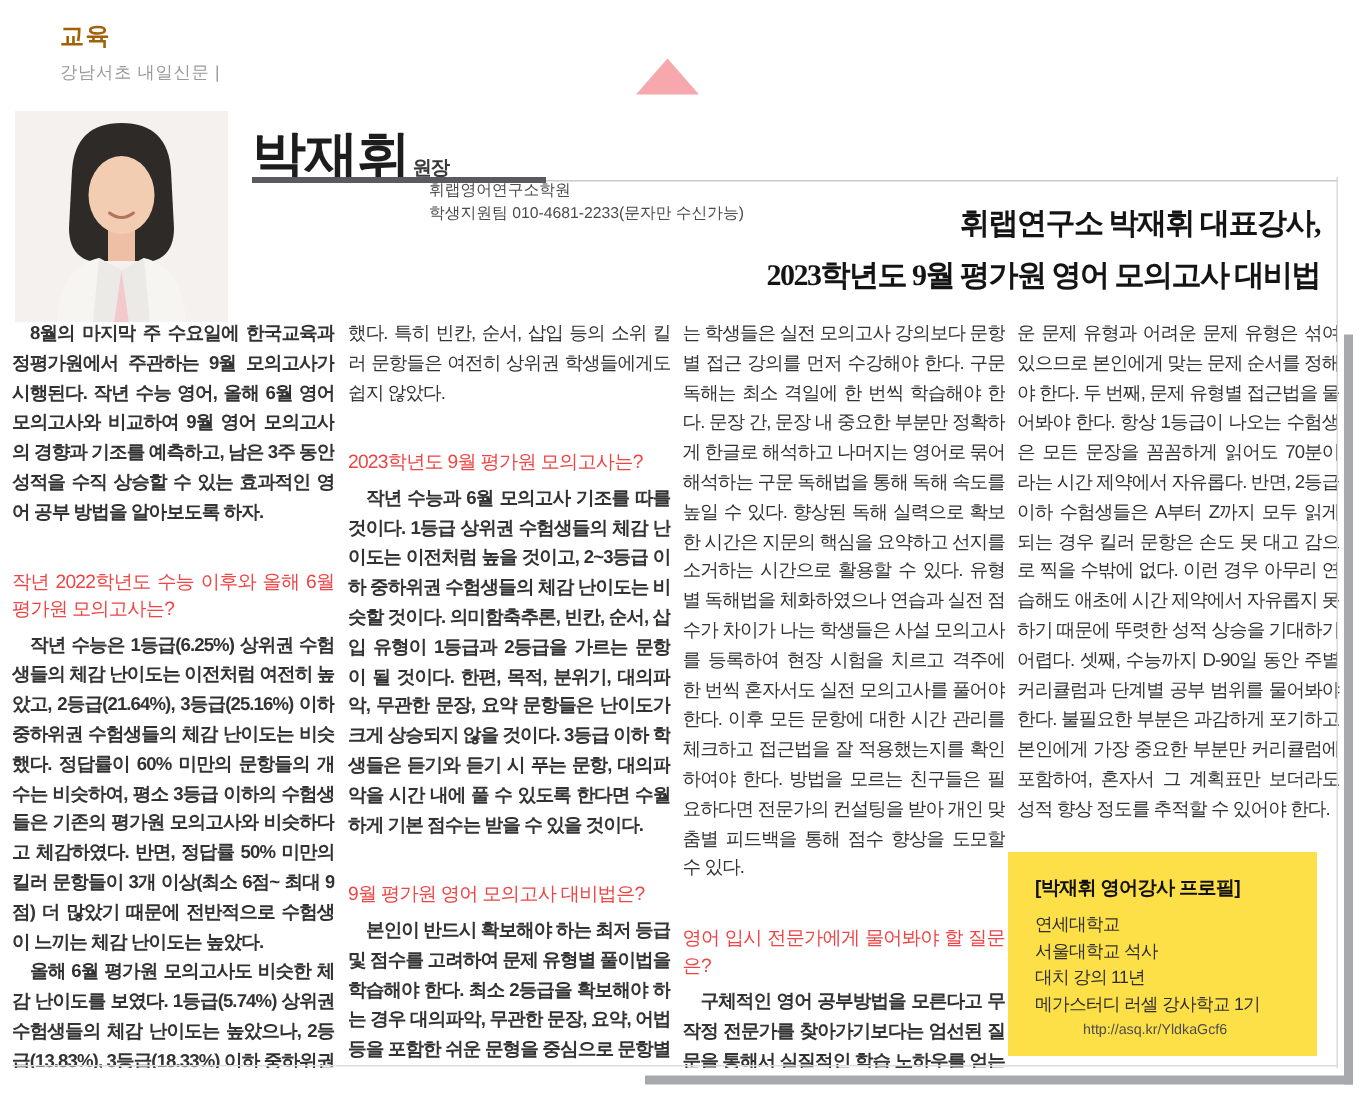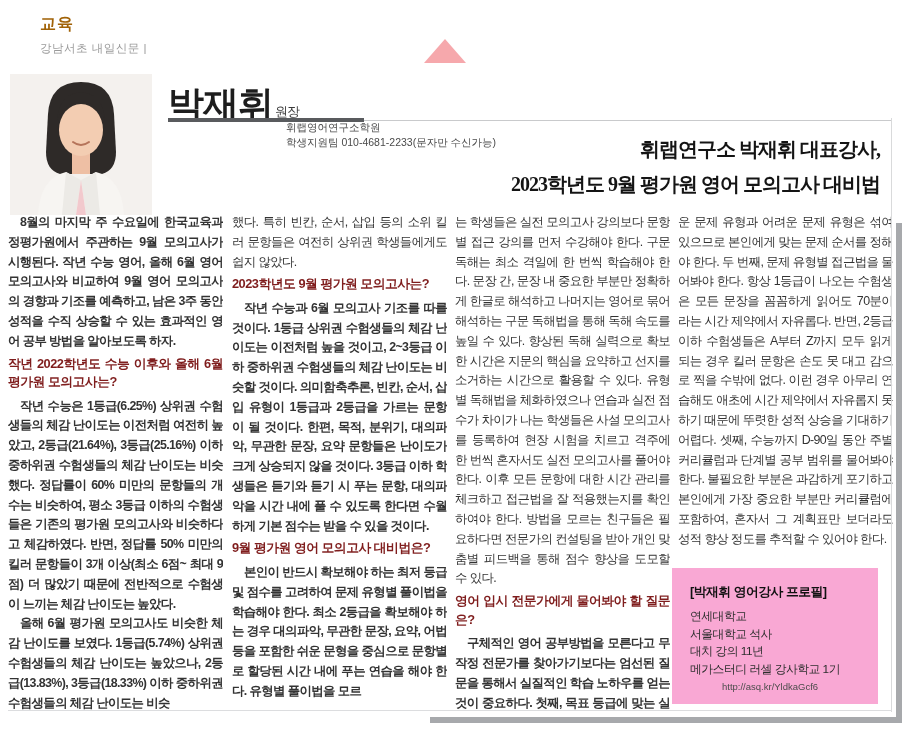--- a/index.html
+++ b/index.html
@@ -20,44 +20,44 @@
     left:424px;top:39px;width:0;height:0;
     border-left:21px solid transparent;border-right:21px solid transparent;
     border-bottom:24px solid #f6a8ac;
   }
 
   
   .photo{left:10px;top:74px;width:142px;height:141px;overflow:hidden;}
 
   
   .author-name{left:168px;top:80px;font-size:36px;font-weight:bold;color:#1d1d1d;letter-spacing:-1px;}
-  .author-title{font-size:13px;font-weight:normal;color:#3a3a3a;margin-left:2px;}
+  .author-title{font-size:13px;font-weight:bold;color:#3a3a3a;margin-left:2px;}
   .author-org{left:286px;top:84px;font-size:10.5px;color:#4a4a4a;line-height:15px;margin-top:36px;}
 
   
   .rule-dark{left:168px;top:118px;width:196px;height:4px;background:#595b5e;}
   .rule-light{left:364px;top:120px;width:528px;height:1px;background:#c9cacc;}
 
   
   .headline{left:300px;top:132px;width:580px;text-align:right;
     font-family:"Liberation Serif","DejaVu Serif",serif;
     font-size:20px;line-height:35px;color:#141414;letter-spacing:-1px;font-weight:600;}
 
   
   .col{top:213px;width:215px;height:499px;overflow:hidden;
     font-size:12.4px;line-height:19.8px;letter-spacing:-0.6px;
     text-align:justify;word-break:break-all;color:#333;}
   .col1{left:8px;} .col2{left:232px;} .col3{left:455px;} .col4{left:678px;}
   .para{margin:0;}
   .para.indent{text-indent:12px;font-weight:bold;}
-  .subhead{font-weight:bold;color:#7f1d1d;font-size:12.8px;line-height:18.5px;
-    margin:3px 0 5px 0;letter-spacing:-0.5px;}
+  .subhead{font-weight:normal;color:#ef4444;font-size:12.8px;line-height:18.5px;
+    margin:27px 0 5px 0;letter-spacing:-0.5px;}
 
   
-  .profile-box{left:672px;top:568px;width:206px;height:136px;background:#f9a8d4;
+  .profile-box{left:672px;top:568px;width:206px;height:136px;background:#fde047;
     padding:16px 0 0 18px;box-sizing:border-box;}
   .profile-title{font-size:12.8px;font-weight:bold;color:#111;letter-spacing:-0.5px;margin-bottom:7px;}
   .profile-line{font-size:11.8px;color:#2e2e2e;line-height:17.5px;letter-spacing:-0.5px;}
   .profile-url{font-size:9.5px;color:#4c4c4c;margin-top:3px;letter-spacing:0;padding-left:32px;}
 
   
   .frame-right-thin{left:891px;top:118px;width:1px;height:594px;background:#d9dadb;}
   .frame-bottom-thin{left:8px;top:710px;width:884px;height:1px;background:#dcdddf;}
   .shadow-right{left:896px;top:223px;width:6px;height:500px;background:#a7a9ac;}
   .shadow-bottom{left:430px;top:717px;width:472px;height:6px;background:#a7a9ac;}

